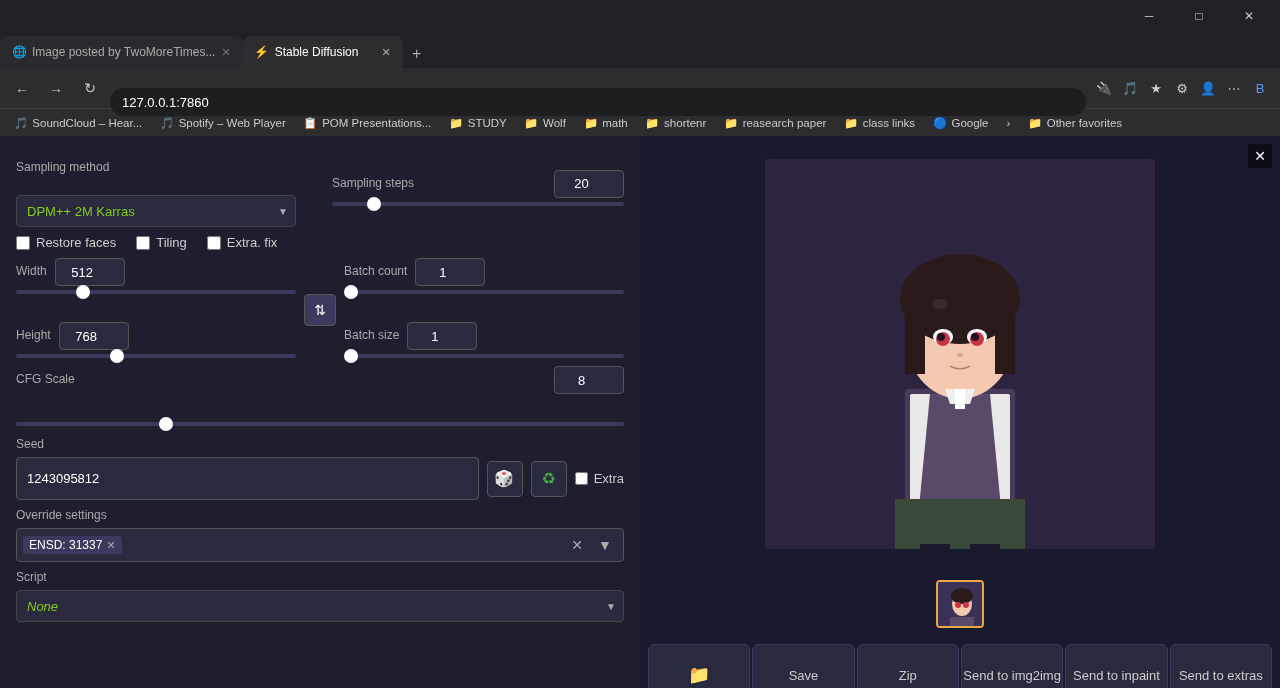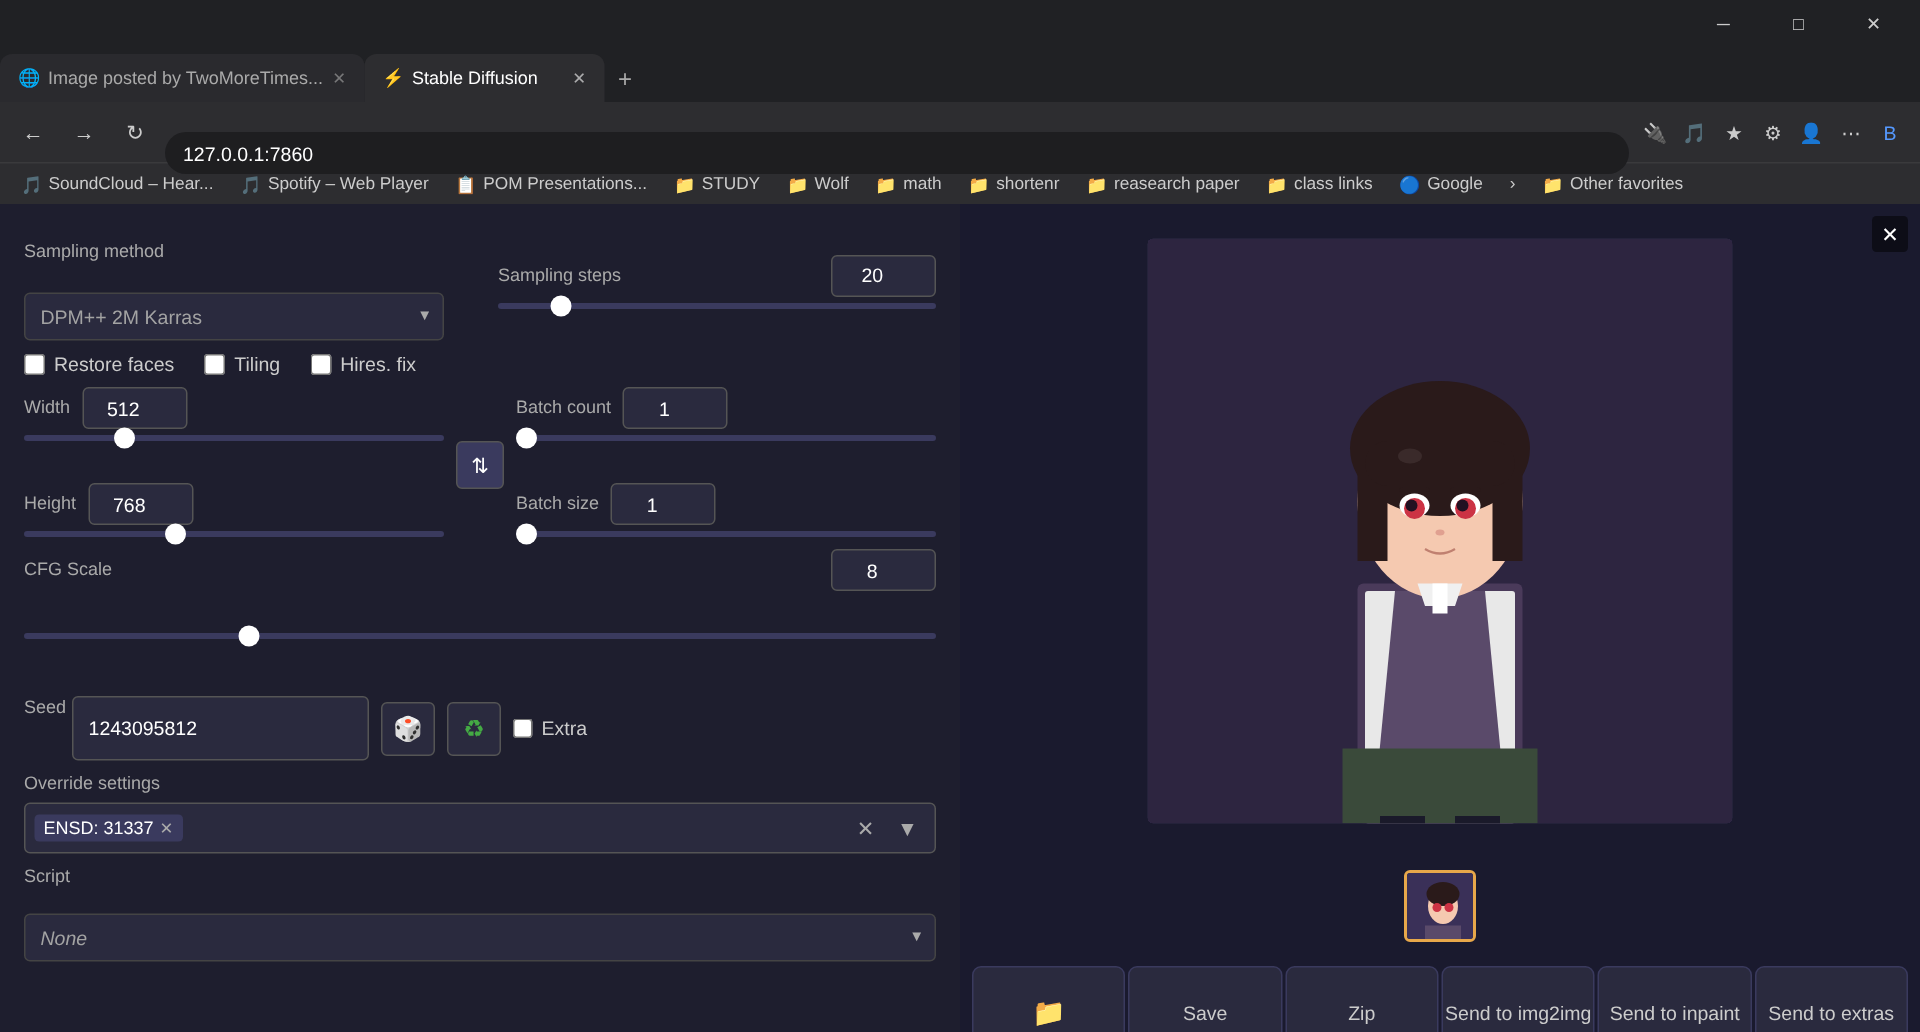--- a/index.html
+++ b/index.html
@@ -183,21 +183,21 @@
     .select-wrapper {
       position: relative;
       width: 280px;
     }
     .select-input {
       width: 100%;
       height: 32px;
       background: #2a2a3e;
       border: 1px solid #444;
       border-radius: 4px;
-      color: #a3a3a3;
+      color: #84cc16;
       padding: 0 28px 0 10px;
       font-size: 13px;
       appearance: none;
       cursor: pointer;
       outline: none;
     }
     .select-arrow {
       position: absolute;
       right: 8px;
       top: 50%;
@@ -282,23 +282,22 @@
       align-items: center;
       justify-content: center;
       cursor: pointer;
       font-size: 14px;
       margin-top: 20px;
       align-self: center;
     }
 
     .seed-section {
       display: flex;
-      flex-direction: row;
-      gap: 4px;
-      margin-top: 27px;
+      flex-direction: column;
+      gap: 4px;
     }
     .seed-row {
       display: flex;
       align-items: center;
       gap: 8px;
     }
     .seed-input {
       flex: 1;
       height: 43px;
       background: #2a2a3e;
@@ -376,21 +375,21 @@
       cursor: pointer;
       font-size: 14px;
       display: flex;
       align-items: center;
       justify-content: center;
     }
 
     .script-section {
       display: flex;
       flex-direction: column;
-      gap: 16px;
+      gap: 4px;
     }
 
     
     .right-panel {
       flex: 1;
       background: #1a1a2e;
       display: flex;
       flex-direction: column;
       position: relative;
     }
@@ -601,21 +600,21 @@
       <label class="checkbox-item">
         <input type="checkbox" style="">
         <span>Restore faces</span>
       </label>
       <label class="checkbox-item">
         <input type="checkbox" style="">
         <span>Tiling</span>
       </label>
       <label class="checkbox-item">
         <input type="checkbox" style="">
-        <span>Hires. fix</span>
+        <span>Extra. fix</span>
       </label>
     </div>
 
     <div class="dims-section">
       <div class="dim-col">
         <div class="dim-row">
           <span class="section-label">Width</span>
           <input class="number-input" type="number" value="512" style="">
         </div>
         <input type="range" class="slider" min="64" max="2048" value="512" style="">

